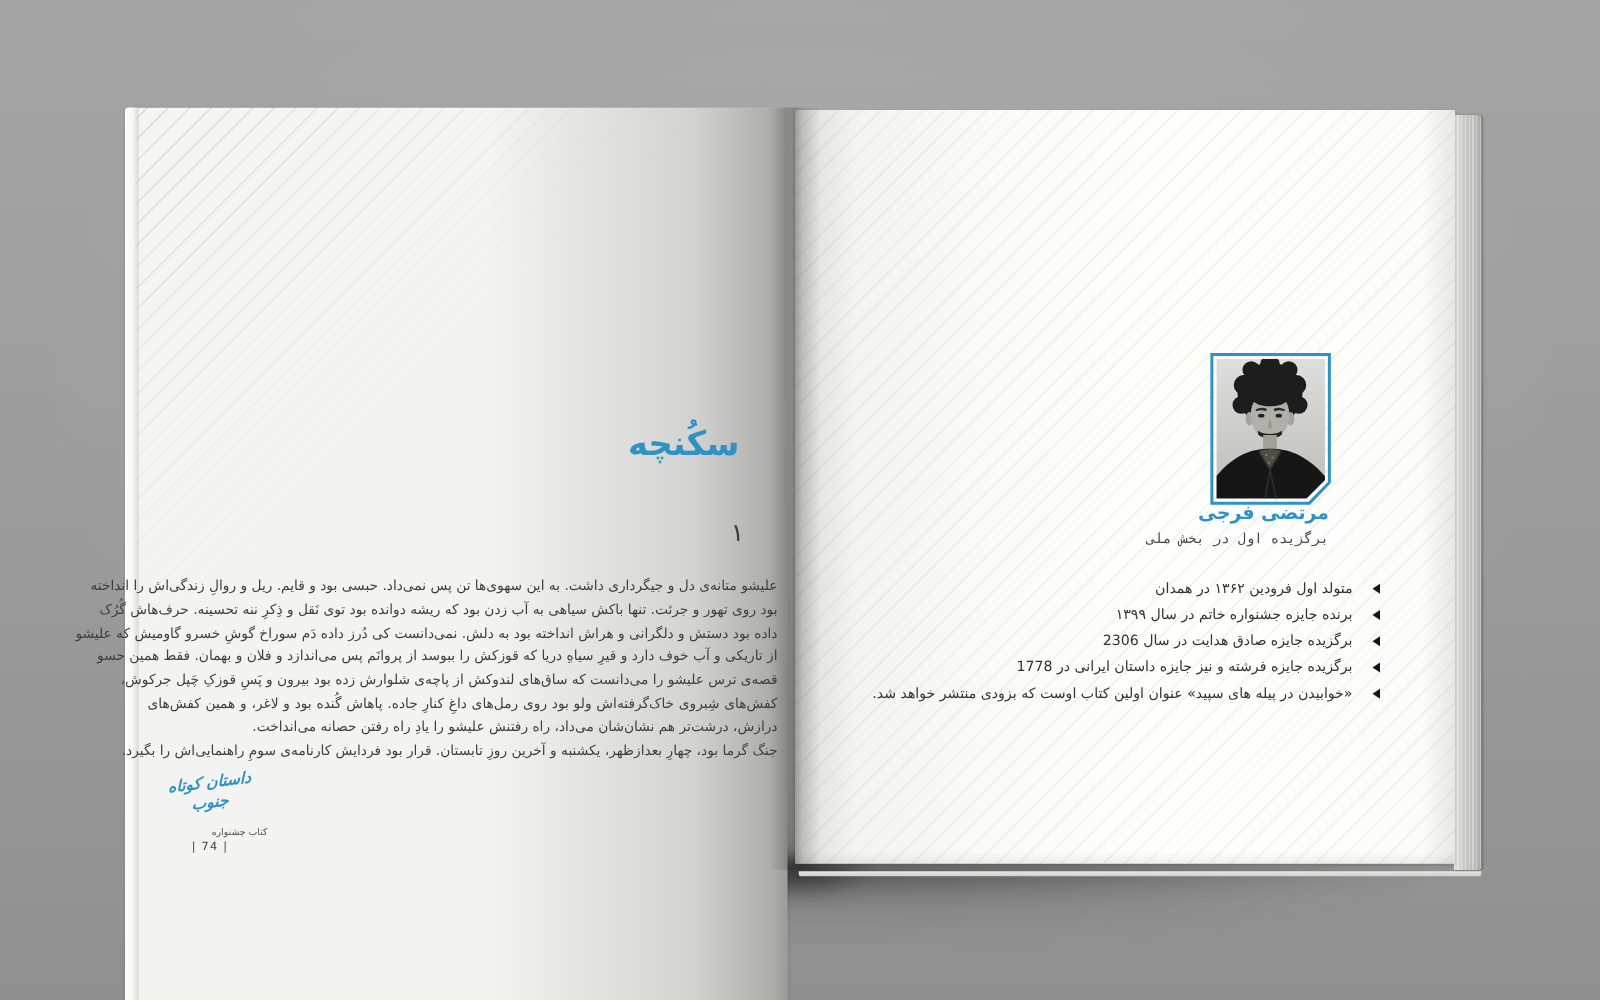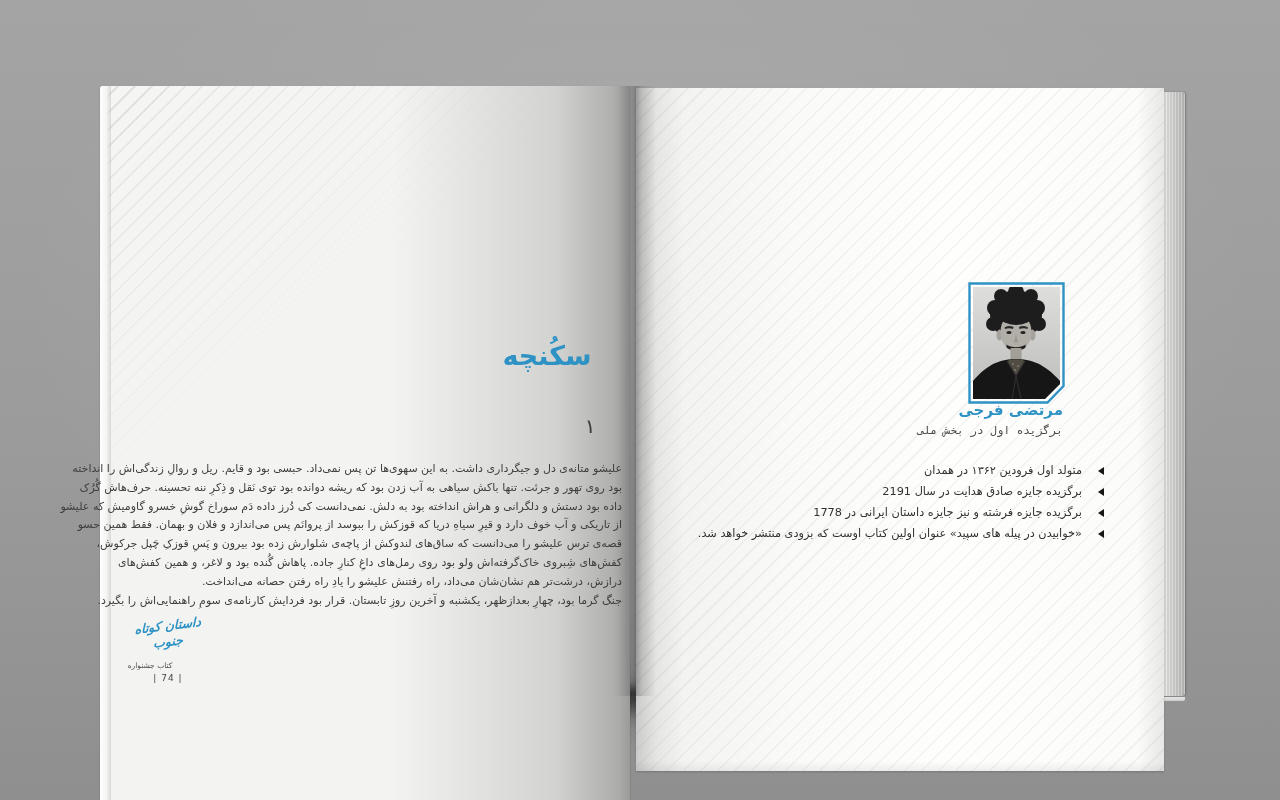--- a/index.html
+++ b/index.html
@@ -48,21 +48,21 @@
       #f5f5f3;
     box-shadow: 0 1px 2px rgba(0,0,0,0.2);
   }
   .page-left::before { content:""; position:absolute; left:0; top:0; width:11px; height:100%;
     background: linear-gradient(to right, #fdfdfb 0%, #f6f6f4 55%, rgba(150,150,150,0.28) 100%);
     border-radius:3px 0 0 3px; }
   .page-left::after { content:""; position:absolute; left:0; bottom:0; width:100%; height:10px;
     background: linear-gradient(to top, rgba(0,0,0,0.07), rgba(0,0,0,0)); }
 
   
-  .page-right { position:absolute; left:636px; top:88px; width:528px; height:683px;
+  .page-right { position:absolute; left:636px; top:88px; width:528px; height:603px;
     background:
       linear-gradient(to right, rgba(70,70,70,0.22) 0%, rgba(70,70,70,0.07) 4%, rgba(255,255,255,0) 9%),
       linear-gradient(to left, rgba(140,140,140,0.18) 0%, rgba(255,255,255,0) 5%),
       repeating-linear-gradient(135deg, rgba(130,130,130,0.085) 0 1.5px, rgba(0,0,0,0) 1.5px 12px),
       linear-gradient(to right, #f0f0ee 0%, #fafaf8 30%, #fefefd 60%, #fbfbf9 100%);
     box-shadow: 0 1px 2px rgba(0,0,0,0.18);
   }
   .page-right::after { content:""; position:absolute; left:0; bottom:0; width:100%; height:10px;
     background: linear-gradient(to top, rgba(0,0,0,0.06), rgba(0,0,0,0)); }
 
@@ -78,22 +78,22 @@
     text-align:center; direction:rtl; font-size:20px; color:#3a3a3a; }
   .story-text { position:absolute; top:374px; right:8px; left:18px;
     direction:rtl; font-size:11px; line-height:18.8px; color:#3e3e3e; }
   .story-line { text-align:justify; text-align-last:justify; white-space:nowrap; }
   .story-line:nth-child(n+7) { text-align:right; text-align-last:right; }
 
   .logo-script { position:absolute; top:532px; left:30px; width:76px; height:44px;
     direction:rtl; text-align:center; color:var(--accent);
     font-size:12.5px; font-weight:bold; font-style:italic; line-height:1.25;
     transform: rotate(-7deg) skewX(-6deg); }
-  .footer-label { position:absolute; top:575px; left:4px; width:92px;
-    direction:rtl; text-align:center; font-size:7.5px; color:#4e4e4e; }
+  .footer-label { position:absolute; top:575px; left:22px; width:92px;
+    direction:rtl; font-size:7.5px; color:#4e4e4e; }
   .page-number { position:absolute; top:587px; left:22px; width:92px;
     direction:rtl; text-align:center; font-size:9px; color:#444; letter-spacing:1px; }
 
   
   .photo-frame { position:absolute; left:332px; top:194px; width:97px; height:122px; }
   .author-name { position:absolute; top:313px; right:101px;
     direction:rtl; font-size:15px; font-weight:bold; color:var(--accent); }
   .author-role { position:absolute; top:336px; right:101px;
     direction:rtl; font-size:11px; color:#474747;font-family:Liberation Mono, monospace; }
   .bio-list { position:absolute; top:372px; right:60px; list-style:none; direction:rtl; }
@@ -202,21 +202,25 @@
 
     <div class="author-role">برگزیده اول در بخش ملی</div>
 
     <ul class="bio-list">
         <li class="bio-item">
         <span class="tri"></span>
         <span>متولد اول فرودین ۱۳۶۲ در همدان</span>
       </li>
         <li class="bio-item">
         <span class="tri"></span>
-        <span>برگزیده جایزه صادق هدایت در سال 2191</span>
+        <span>برنده جایزه جشنواره خاتم در سال ۱۳۹۹</span>
+      </li>
+        <li class="bio-item">
+        <span class="tri"></span>
+        <span>برگزیده جایزه صادق هدایت در سال 2306</span>
       </li>
         <li class="bio-item">
         <span class="tri"></span>
         <span>برگزیده جایزه فرشته و نیز جایزه داستان ایرانی در 1778</span>
       </li>
         <li class="bio-item">
         <span class="tri"></span>
         <span>«خوابیدن در پیله های سپید» عنوان اولین کتاب اوست که بزودی منتشر خواهد شد.</span>
       </li>
       </ul>

